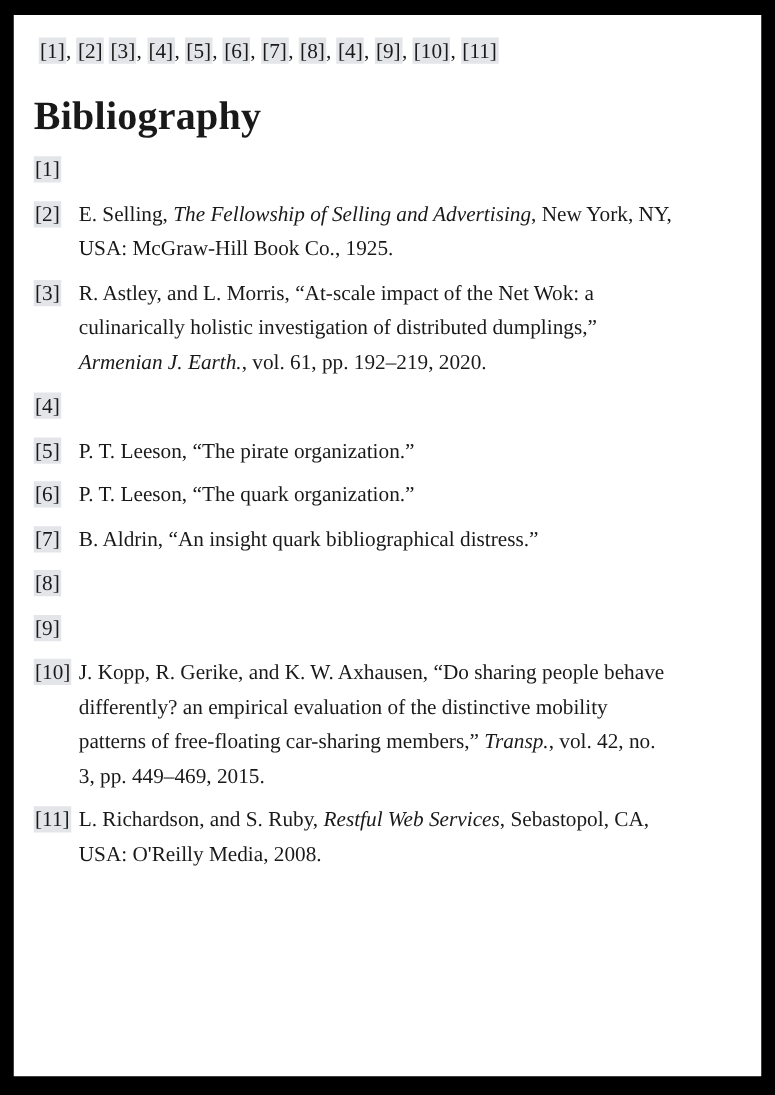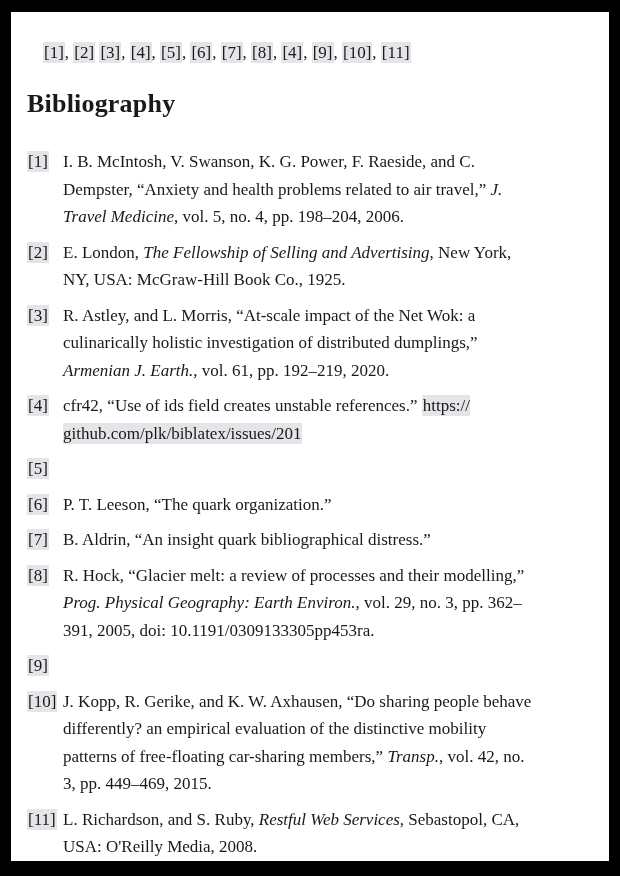--- a/index.html
+++ b/index.html
@@ -13,34 +13,34 @@
   .sheet {
     position: absolute;
     left: 11px; top: 12px; right: 11px; bottom: 15px;
     background: var(--page-bg, #fff);
     box-sizing: border-box;
     padding: 14px 30px 0 16px;
     font-family: "Liberation Serif", serif;
     color: var(--text, #191919);
   }
   .cite-line {
-    margin: 16px;
+    margin: 4px;
     font-size: 17px;
     line-height: 22px;
     white-space: normal;
   }
   .hl {
     background: var(--hl, #e4e5e9);
     padding: 1px 1px;
   }
   h1.page-title {
-    font-size: 26px;
+    font-size: 32px;
     line-height: 32px;
     font-weight: 700;
-    margin: 24px 0 28px 0;
+    margin: 24px 0 14px 0;
     letter-spacing: 0.2px;
   }
   .ref {
     display: flex;
     align-items: flex-start;
     margin: 0 0 8px 0;
   }
   .ref-label-cell {
     width: 36px;
     flex: 0 0 36px;
@@ -59,48 +59,46 @@
 </style>
 </head>
 <body style="--hl: #e4e5e9; --text: #191919; --frame: #000000; --page-bg: #ffffff;">
 
 <div class="sheet">
   <p class="cite-line"><span class="hl link">[1]</span><span>, </span><span class="hl link">[2]</span><span> </span><span class="hl link">[3]</span><span>, </span><span class="hl link">[4]</span><span>, </span><span class="hl link">[5]</span><span>, </span><span class="hl link">[6]</span><span>, </span><span class="hl link">[7]</span><span>, </span><span class="hl link">[8]</span><span>, </span><span class="hl link">[4]</span><span>, </span><span class="hl link">[9]</span><span>, </span><span class="hl link">[10]</span><span>, </span><span class="hl link">[11]</span></p>
   <h1 class="page-title">Bibliography</h1>
   <div>
       <div class="ref">
         <span class="ref-label-cell"><span class="hl link">[1]</span></span>
-        <p class="ref-text"><span>I. B. McIntosh, V. Swanson, K. G. Power, F. Raeside, and C. Dempster, “Anxiety and health problems related to air travel,” </span><em>J. Travel Medicine</em><span>, vol. 5, no. 4, pp. 198–204, 2006.</span></p>
       </div>
       <div class="ref">
         <span class="ref-label-cell"><span class="hl link">[2]</span></span>
-        <p class="ref-text"><span>E. London, </span><em>The Fellowship of Selling and Advertising</em><span>, New York, NY, USA: McGraw-Hill Book Co., 1925.</span></p>
+        <p class="ref-text"><span>E. Selling, </span><em>The Fellowship of Selling and Advertising</em><span>, New York, NY, USA: McGraw-Hill Book Co., 1925.</span></p>
       </div>
       <div class="ref">
         <span class="ref-label-cell"><span class="hl link">[3]</span></span>
         <p class="ref-text"><span>R. Astley, and L. Morris, “At-scale impact of the Net Wok: a culinarically holistic investigation of distributed dumplings,” </span><em>Armenian J. Earth.</em><span>, vol. 61, pp. 192–219, 2020.</span></p>
       </div>
       <div class="ref">
         <span class="ref-label-cell"><span class="hl link">[4]</span></span>
-        <p class="ref-text"><span>cfr42, “Use of ids field creates unstable references.” </span><span class="hl link">https:/​/​github.com/​plk/​biblatex/​issues/​201</span></p>
       </div>
       <div class="ref">
         <span class="ref-label-cell"><span class="hl link">[5]</span></span>
+        <p class="ref-text"><span>P. T. Leeson, “The pirate organization.”</span></p>
       </div>
       <div class="ref">
         <span class="ref-label-cell"><span class="hl link">[6]</span></span>
         <p class="ref-text"><span>P. T. Leeson, “The quark organization.”</span></p>
       </div>
       <div class="ref">
         <span class="ref-label-cell"><span class="hl link">[7]</span></span>
         <p class="ref-text"><span>B. Aldrin, “An insight quark bibliographical distress.”</span></p>
       </div>
       <div class="ref">
         <span class="ref-label-cell"><span class="hl link">[8]</span></span>
-        <p class="ref-text"><span>R. Hock, “Glacier melt: a review of processes and their modelling,” </span><em>Prog. Physical Geography: Earth Environ.</em><span>, vol. 29, no. 3, pp. 362–391, 2005, doi: 10.1191/0309133305pp453ra.</span></p>
       </div>
       <div class="ref">
         <span class="ref-label-cell"><span class="hl link">[9]</span></span>
       </div>
       <div class="ref">
         <span class="ref-label-cell"><span class="hl link">[10]</span></span>
         <p class="ref-text"><span>J. Kopp, R. Gerike, and K. W. Axhausen, “Do sharing people behave differently? an empirical evaluation of the distinctive mobility patterns of free-floating car-sharing members,” </span><em>Transp.</em><span>, vol. 42, no. 3, pp. 449–469, 2015.</span></p>
       </div>
       <div class="ref">
         <span class="ref-label-cell"><span class="hl link">[11]</span></span>

